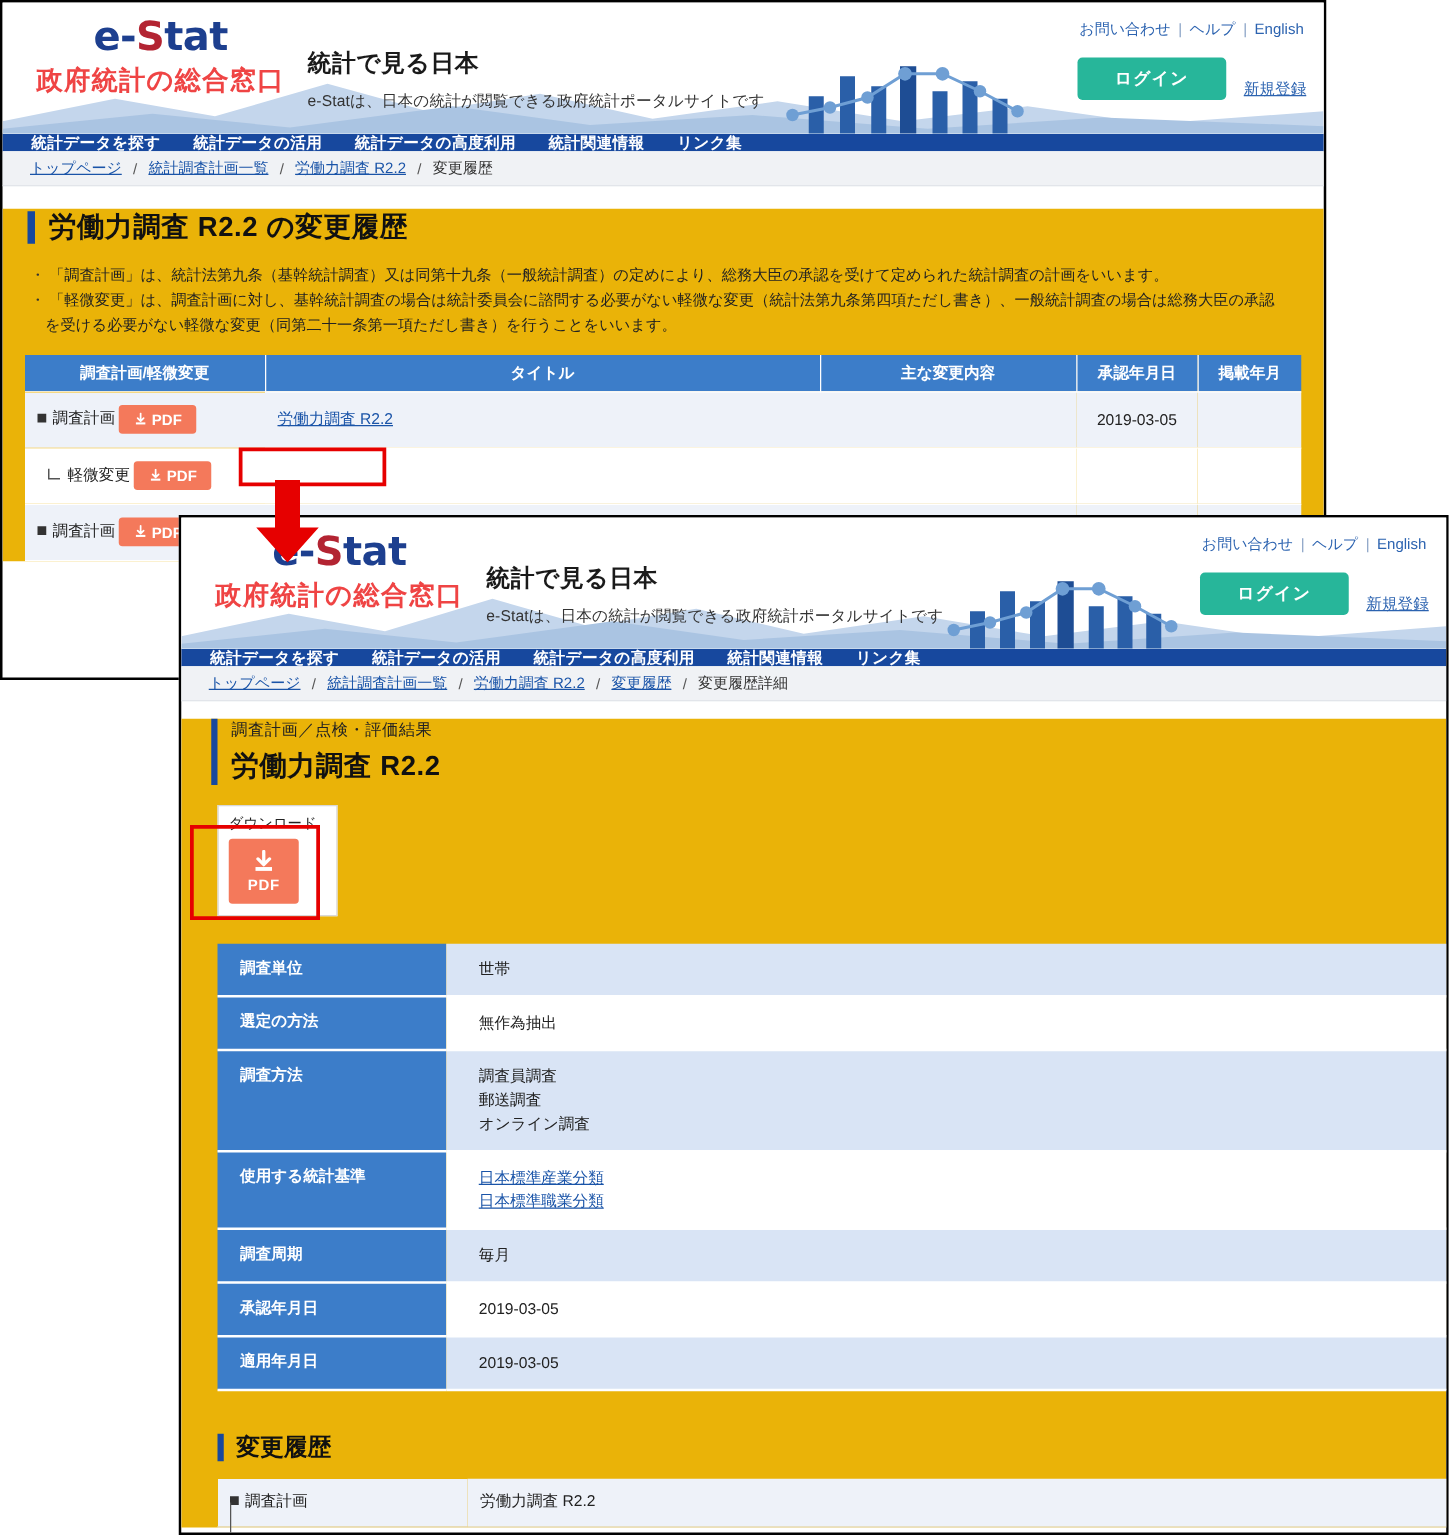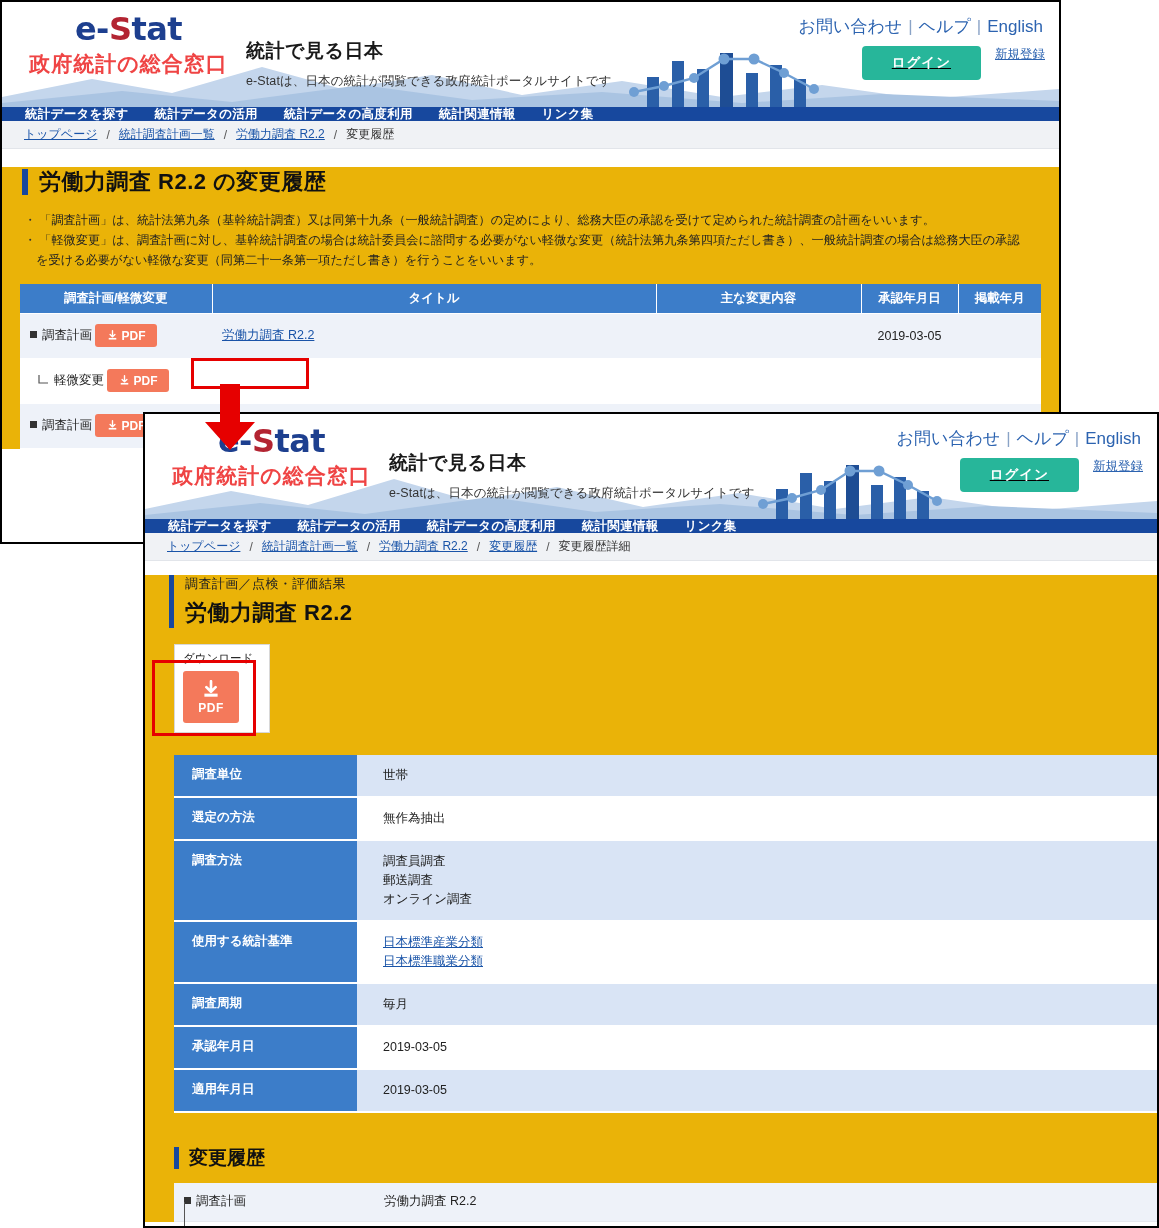--- a/index.html
+++ b/index.html
@@ -46,27 +46,27 @@
     margin-top: 5px;
     font-size: 21px; font-weight: bold; color: #ef4444;
     letter-spacing: 1px;
   }
   .hdr-tagline { position: absolute; left: 244px; top: 36px; z-index: 4; }
   .hdr-title { font-size: 19px; font-weight: bold; color: #1a1a1a; letter-spacing: 0.5px; }
   .hdr-desc { margin-top: 9px; font-size: 12.5px; color: #333; letter-spacing: 0.1px; }
 
   .hdr-links {
     position: absolute; right: 16px; top: 13px;
-    font-size: 17px; color: #2c63b0; z-index: 4;
+    font-size: 12px; color: #2c63b0; z-index: 4;
   }
   .hdr-links a { color: #2c63b0; text-decoration: none; }
   .hdr-links .sep { color: #8aa3c6; margin: 0 6px; }
   .hdr-actions {
     position: absolute; right: 14px; top: 44px; z-index: 4;
-    display: flex; align-items: flex-start; gap: 14px; text-decoration: underline;
+    display: flex; align-items: flex-end; gap: 14px;
   }
   .btn-login {
     display: inline-block;
     background: #27b69a; color: #fff;
     font-size: 13.5px; font-weight: bold;
     padding: 8px 30px; border-radius: 4px;
     letter-spacing: 1px;
   }
   .link-register { font-size: 12.5px; color: #2c63b0; text-decoration: underline; }
 

